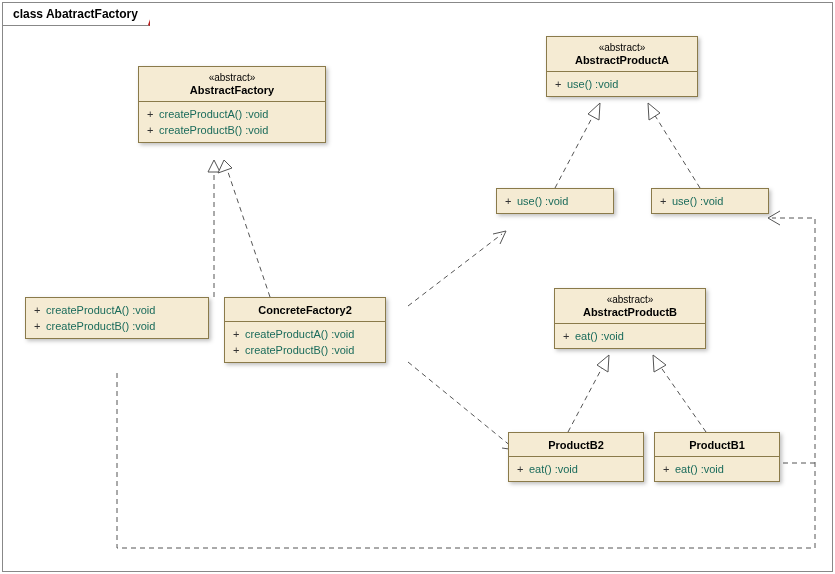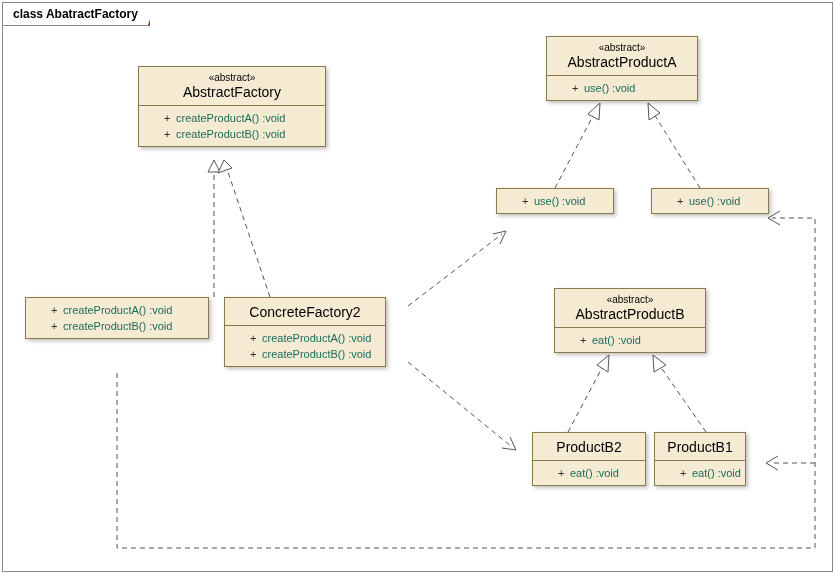--- a/index.html
+++ b/index.html
@@ -3,22 +3,22 @@
 <meta charset="utf-8">
 <style>
   *{box-sizing:border-box;margin:0;padding:0}
   body{font-family:Arial,Helvetica,sans-serif;background:#fff;width:835px;height:574px;position:relative;overflow:hidden}
   .frame{position:absolute;left:2px;top:2px;width:831px;height:570px;border:1px solid #888}
   .frame-title{position:absolute;left:0;top:0;padding:4px 10px;font-size:12px;font-weight:bold;background:#fff;border-right:2px solid #b91c1c;border-bottom:1px solid #888}
   .frame-title::after{content:"";position:absolute;right:-8px;top:0;bottom:0;width:8px;background:#fff;border-bottom:1px solid #888;clip-path:polygon(0 0,100% 0,0 100%);}
   .cls{position:absolute;background:#f5ebd3;border:1px solid #8a7a4a;box-shadow:2px 2px 4px rgba(0,0,0,.25);font-size:11px}
   .cls .head{text-align:center;padding:5px 12px;border-bottom:1px solid #8a7a4a}
   .cls .stereo{font-size:10px}
-  .cls .name{font-weight:normal;font-size:14px;padding-top:1px}
-  .cls .body{padding:4px 25px}
+  .cls .name{font-weight:bold;font-size:11px;padding-top:1px}
+  .cls .body{padding:4px 8px}
   .cls .row{white-space:nowrap;line-height:16px}
   .cls .vis{color:#333;display:inline-block;width:12px}
   .cls .op{color:#1a6b5b}
   svg.conn{position:absolute;left:0;top:0;width:835px;height:574px;pointer-events:none}
   svg .dash{stroke:#555;stroke-width:1;stroke-dasharray:5 4;fill:none}
   svg .tri{fill:#fff;stroke:#555;stroke-width:1}
   svg .arr{stroke:#555;stroke-width:1;fill:none}
 </style>
 </head>
 <body>
@@ -113,29 +113,29 @@
 <div class="cls" style="left:554px;top:288px;width:152px">
   <div class="head">
     <div class="stereo">«abstract»</div>
     <div class="name">AbstractProductB</div>
   </div>
   <div class="body">
     <div class="row"><span class="vis">+</span><span class="op">eat()  :void</span></div>
   </div>
 </div>
 
-<div class="cls" style="left:532px;top:432px;width:114px">
+<div class="cls" style="left:508px;top:432px;width:136px">
   <div class="head">
       <div class="name">ProductB2</div>
     </div>
   <div class="body">
     <div class="row"><span class="vis">+</span><span class="op">eat()  :void</span></div>
   </div>
 </div>
 
-<div class="cls" style="left:654px;top:432px;width:92px">
+<div class="cls" style="left:654px;top:432px;width:126px">
   <div class="head">
       <div class="name">ProductB1</div>
     </div>
   <div class="body">
     <div class="row"><span class="vis">+</span><span class="op">eat()  :void</span></div>
   </div>
 </div>
 
 </body></html>

